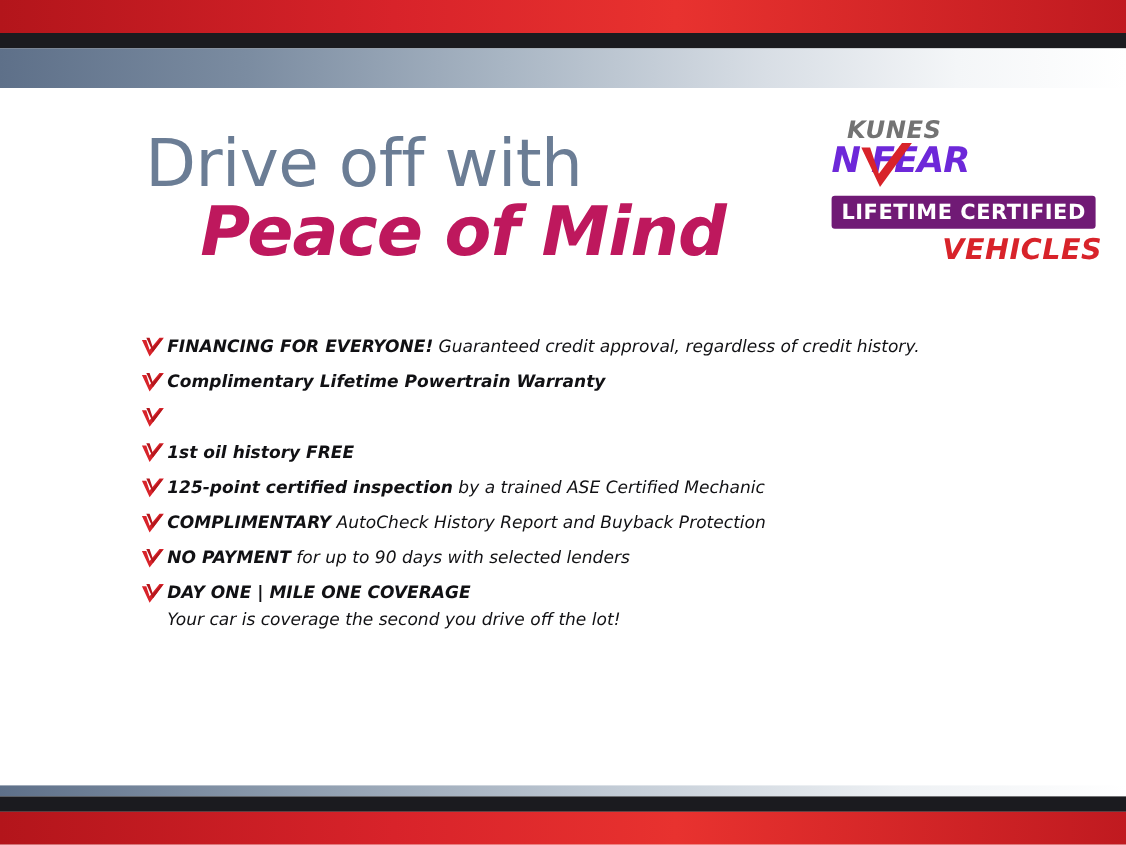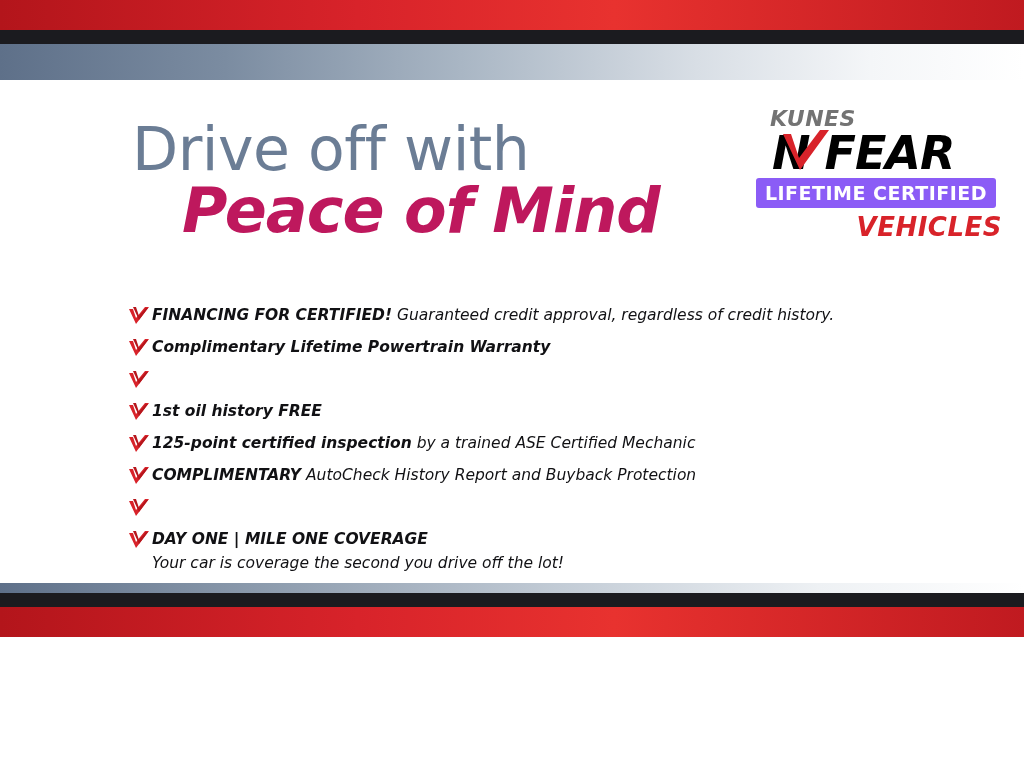--- a/index.html
+++ b/index.html
@@ -11,21 +11,21 @@
     width: 1024px;
     height: 768px;
     font-family: "Liberation Sans", sans-serif;
     overflow: hidden;
     position: relative;
   }
 
   .page {
     position: relative;
     width: 1024px;
-    height: 637px;
+    height: 768px;
     background: #ffffff;
     overflow: hidden;
   }
 
   
   .top-red {
     position: absolute;
     top: 0; left: 0;
     width: 1024px;
     height: 30px;
@@ -117,44 +117,44 @@
     top: 0px;
     font-family: "DejaVu Sans", sans-serif;
     font-size: 22px;
     font-weight: bold;
     font-style: italic;
     color: #737373;
     letter-spacing: 0.5px;
   }
   .logo-nofear {
     position: absolute;
-    left: 16px;
+    left: 0px;
     top: 20px;
     font-family: "DejaVu Sans", sans-serif;
-    font-size: 46px;
-    font-weight: bold;
-    font-style: italic;
-    color: #000000;
+    font-size: 32px;
+    font-weight: bold;
+    font-style: italic;
+    color: #6d28d9;
     letter-spacing: -1px;
     white-space: nowrap;
   }
   .logo-check {
     position: absolute;
     left: 24px;
     top: 22px;
     width: 52px;
     height: 46px;
   }
   .logo-bar {
     position: absolute;
     left: 0px;
     top: 72px;
     width: 240px;
     height: 30px;
-    background: #8b5cf6;
+    background: #701a75;
     border-radius: 3px;
   }
   .logo-bar span {
     display: block;
     text-align: center;
     color: #ffffff;
     font-family: "DejaVu Sans", sans-serif;
     font-size: 19px;
     font-weight: bold;
     letter-spacing: 0.5px;
@@ -238,21 +238,21 @@
     <div class="logo-vehicles">VEHICLES</div>
   </div>
 
   <div class="bullets">
 
     <div class="bullet">
       <svg class="tick" viewBox="0 0 22 20">
           <path d="M1 3 L8 18 L21 1 L17 1 L8 12 L5 3 Z" fill="#d8232a"></path>
           <path d="M5 1 L11 14 L20 2 L18 2 L11 10 L8 1 Z" fill="#b5161c"></path>
         </svg>
-      <div class="txt"><b>FINANCING FOR CERTIFIED!</b><span> Guaranteed credit approval, regardless of credit history.</span></div>
+      <div class="txt"><b>FINANCING FOR EVERYONE!</b><span> Guaranteed credit approval, regardless of credit history.</span></div>
     </div>
 
     <div class="bullet">
       <svg class="tick" viewBox="0 0 22 20">
           <path d="M1 3 L8 18 L21 1 L17 1 L8 12 L5 3 Z" fill="#d8232a"></path>
           <path d="M5 1 L11 14 L20 2 L18 2 L11 10 L8 1 Z" fill="#b5161c"></path>
         </svg>
       <div class="txt"><b>Complimentary Lifetime Powertrain Warranty</b><span></span></div>
     </div>
 
@@ -286,20 +286,21 @@
         </svg>
       <div class="txt"><b>COMPLIMENTARY</b><span> AutoCheck History Report and Buyback Protection</span></div>
     </div>
 
 
     <div class="bullet">
       <svg class="tick" viewBox="0 0 22 20">
           <path d="M1 3 L8 18 L21 1 L17 1 L8 12 L5 3 Z" fill="#d8232a"></path>
           <path d="M5 1 L11 14 L20 2 L18 2 L11 10 L8 1 Z" fill="#b5161c"></path>
         </svg>
+      <div class="txt"><b>NO PAYMENT</b><span> for up to 90 days with selected lenders</span></div>
     </div>
 
     <div class="bullet">
       <svg class="tick" viewBox="0 0 22 20">
           <path d="M1 3 L8 18 L21 1 L17 1 L8 12 L5 3 Z" fill="#d8232a"></path>
           <path d="M5 1 L11 14 L20 2 L18 2 L11 10 L8 1 Z" fill="#b5161c"></path>
         </svg>
       <div class="txt"><b>DAY ONE | MILE ONE COVERAGE</b><span></span></div>
     </div>
     <div class="bullet-sub">Your car is coverage the second you drive off the lot!</div>

